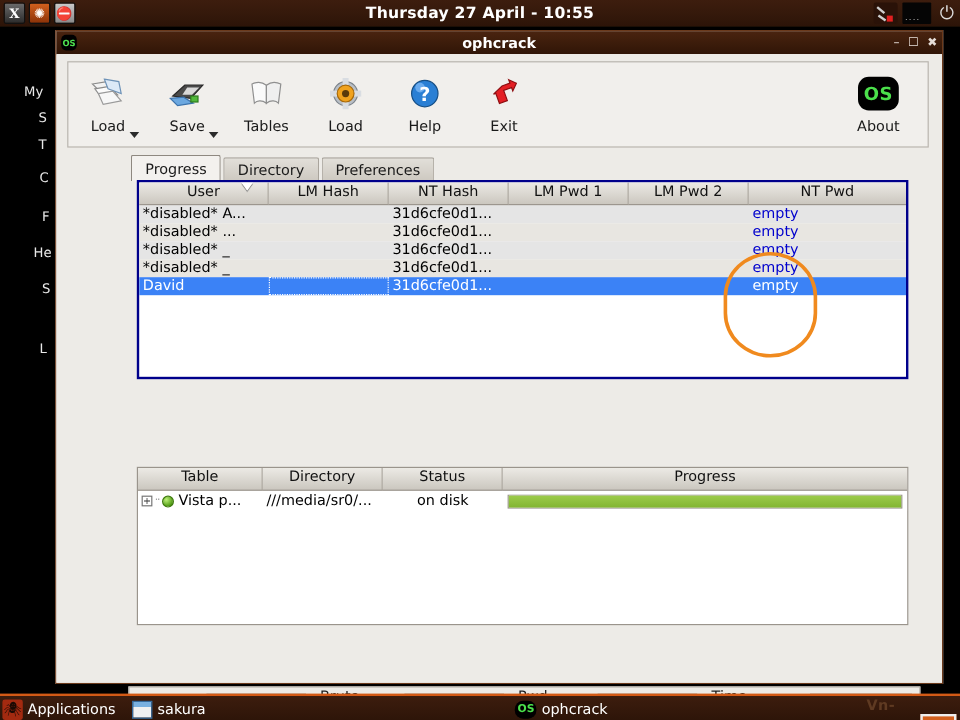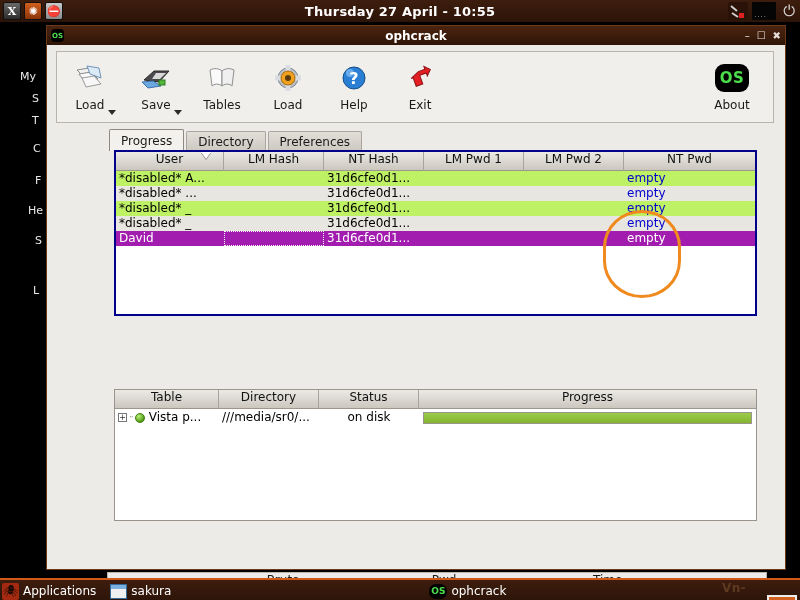--- a/index.html
+++ b/index.html
@@ -106,23 +106,23 @@
     border-right:1px solid #a8a39b;border-bottom:1px solid #9c968e;
     display:flex;align-items:flex-start;justify-content:center;font-size:12px;color:#111;
     box-sizing:border-box;position:relative;background:linear-gradient(to bottom,#eceae5,#cbc7bf);
   }
   .sort-tri{
     position:absolute;right:12px;width:0;height:0;
     border-left:5px solid transparent;border-right:5px solid transparent;border-top:7px solid #fff;
     filter:drop-shadow(0 1px 0 #777);
   }
   .trow{display:flex;height:15px;font-size:12px;color:#000;align-items:center;}
-  .trow.odd{background:#bef264;}
+  .trow.odd{background:#e5e5e5;}
   .trow.even{background:#e8e6e1;}
-  .trow.sel{background:#a21caf;color:#fff;}
+  .trow.sel{background:#3b82f6;color:#fff;}
   .td{box-sizing:border-box;padding:0 3px;white-space:nowrap;overflow:hidden;
       display:flex;align-items:center;line-height:15px;}
   .td.pwd{color:#0000cd;}
   .trow.sel .td.pwd{color:#fff;}
   .td.dotsel{border:1px dotted #fff;height:15px;}
 
   
   #tables-panel{
     position:absolute;left:67px;top:344px;width:643px;height:132px;
     background:#fff;border:1px solid #9a948c;box-sizing:border-box;overflow:hidden;

